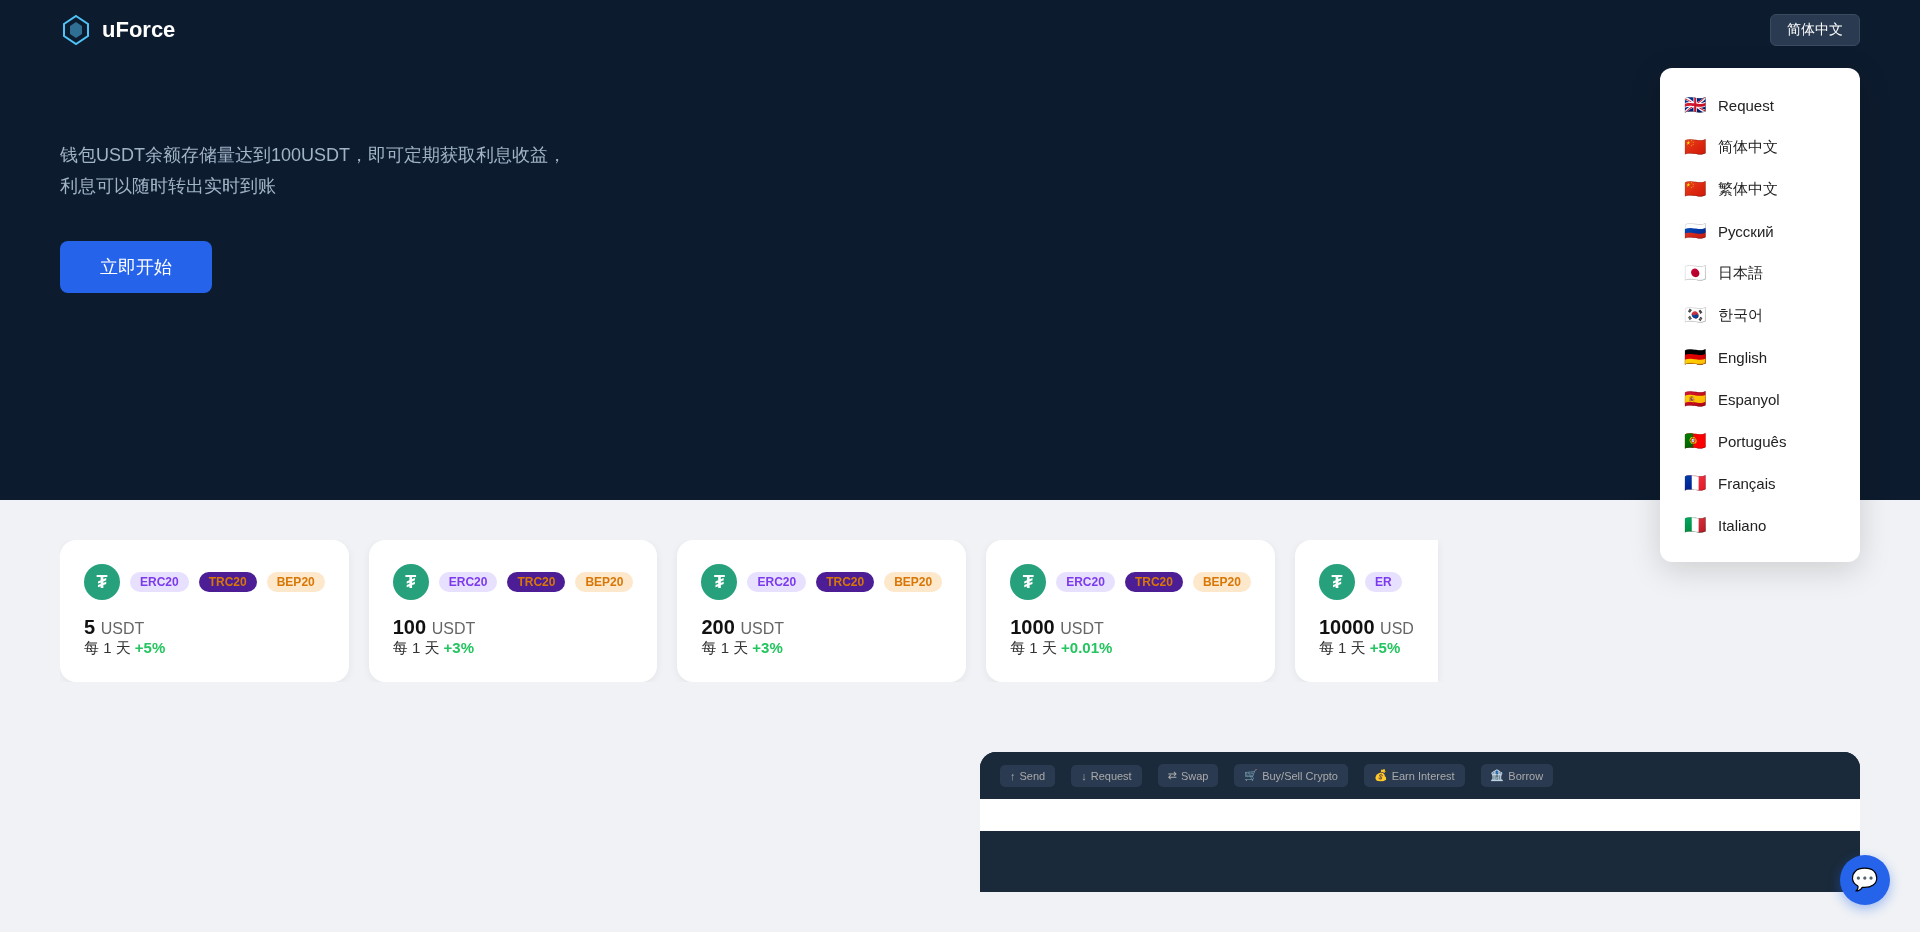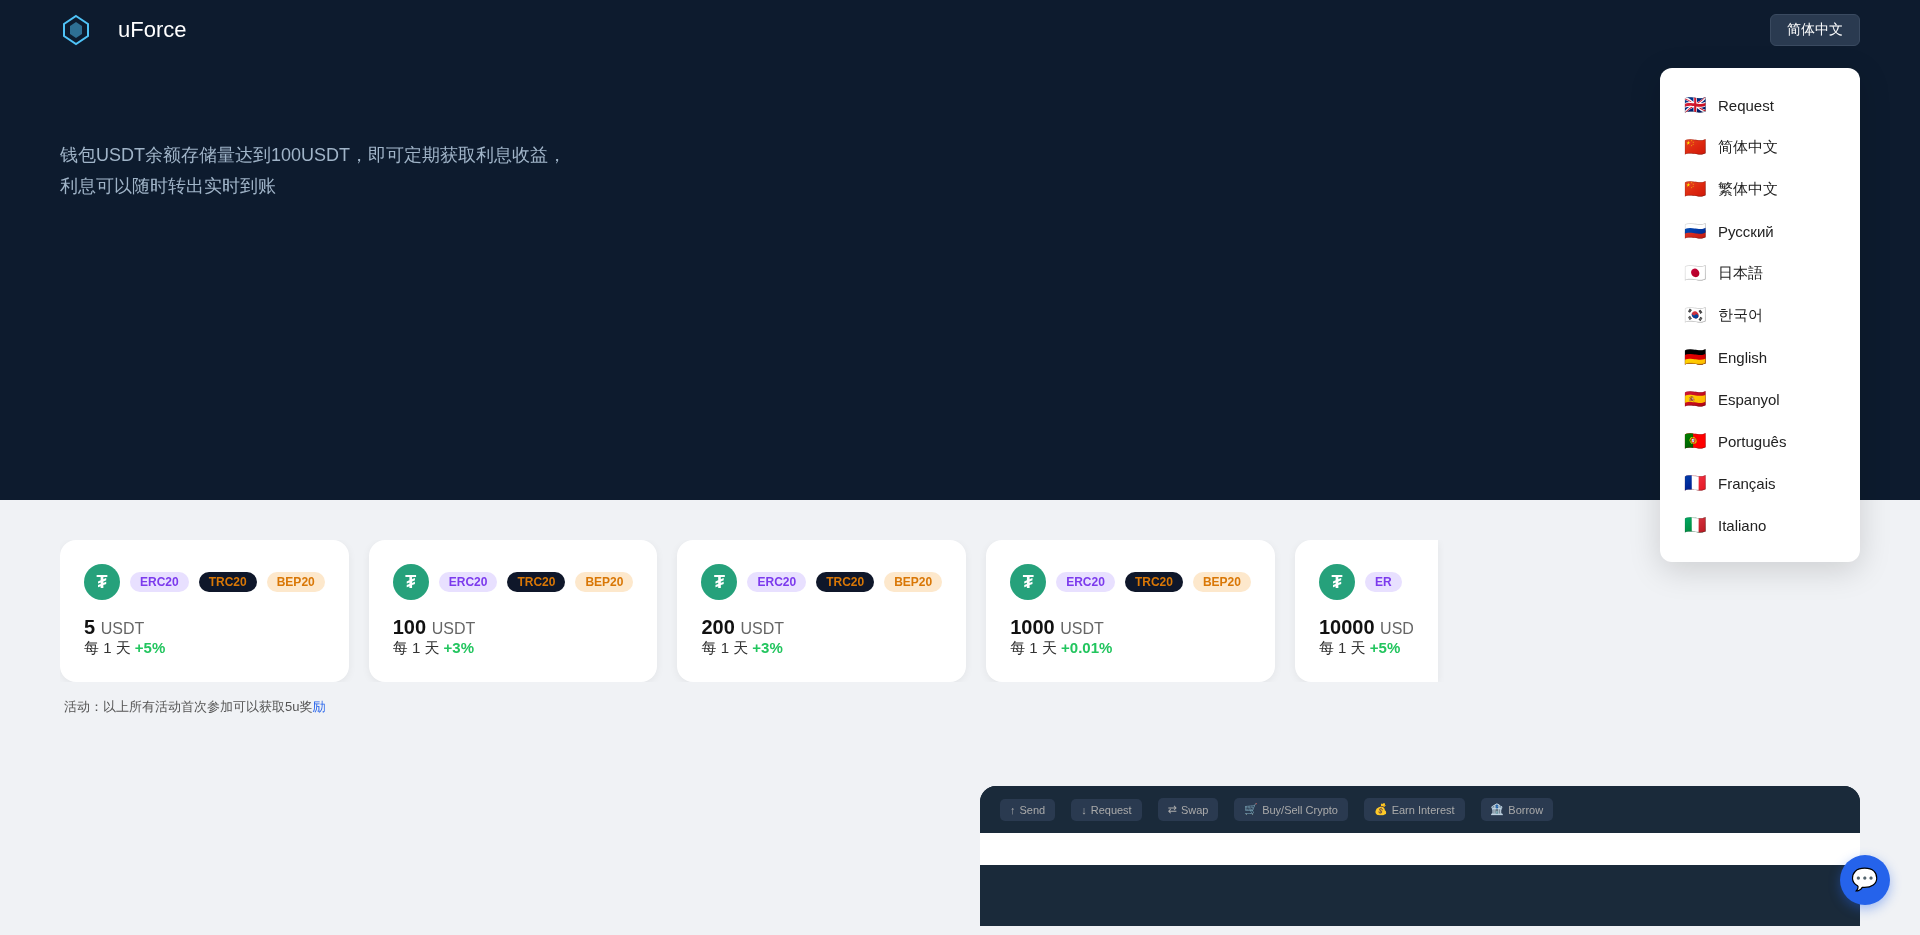--- a/index.html
+++ b/index.html
@@ -12,24 +12,24 @@
       align-items: center;
       justify-content: space-between;
       padding: 0 60px;
       height: 60px;
       position: relative;
       z-index: 100;
     }
     .logo {
       display: flex;
       align-items: center;
-      gap: 26px;
+      gap: 10px;
       color: white;
       font-size: 22px;
-      font-weight: 400;
+      font-weight: 700;
     }
     .logo-icon {
       width: 32px;
       height: 32px;
     }
     .lang-btn {
       background: #2a3a50;
       color: white;
       border: 1px solid #3a4a60;
       padding: 6px 16px;
@@ -131,21 +131,21 @@
       font-size: 18px;
       font-weight: 700;
     }
     .badge {
       padding: 3px 10px;
       border-radius: 10px;
       font-size: 12px;
       font-weight: 600;
     }
     .badge-erc { background: #e8e0ff; color: #7c3aed; }
-    .badge-trc { background: #0f172a; color: #d97706; }
+    .badge-trc { background: #4c1d95; color: #d97706; }
     .badge-bep { background: #fde8cc; color: #d97706; }
     .card-amount {
       font-size: 20px;
       font-weight: 600;
       color: #111;
     }
     .card-amount span.unit { color: #666; font-weight: 400; font-size: 16px; }
     .card-rate {
       font-size: 15px;
       color: #333;
@@ -310,20 +310,21 @@
       <span>Italiano</span>
     </div>
   </div>
 </div>
 
 <div class="hero">
   <p class="hero-desc">
     <span>钱包USDT余额存储量达到100USDT，即可定期获取利息收益，</span><br>
     <span>利息可以随时转出实时到账</span>
   </p>
+  <button class="hero-btn">立即开始</button>
 </div>
 
 <div class="cards-section">
   <div class="cards-row">
 
     <div class="card">
       <div class="card-header">
         <div class="tether-icon">₮</div>
         <span class="badge badge-erc">ERC20</span>
         <span class="badge badge-trc">TRC20</span>
@@ -369,23 +370,20 @@
     <div class="card-partial">
       <div class="card-header">
         <div class="tether-icon">₮</div>
         <span class="badge badge-erc">ER</span>
       </div>
       <div class="card-amount">10000 <span class="unit">USD</span></div>
       <div class="card-rate">每 1 天 <span class="rate-positive">+5%</span></div>
     </div>
   </div>
 
-  <p class="activity-text">
-    <span>活动：以上所有活动首次参加可以获取5u奖</span><a href="#">励</a>
-  </p>
 </div>
 
 <div class="contracts-section">
 </div>
 
 <div class="bottom-area">
   <div class="left-content"></div>
   <div class="right-mockup">
     <div class="mockup-topbar">
       <div class="mockup-btn">

